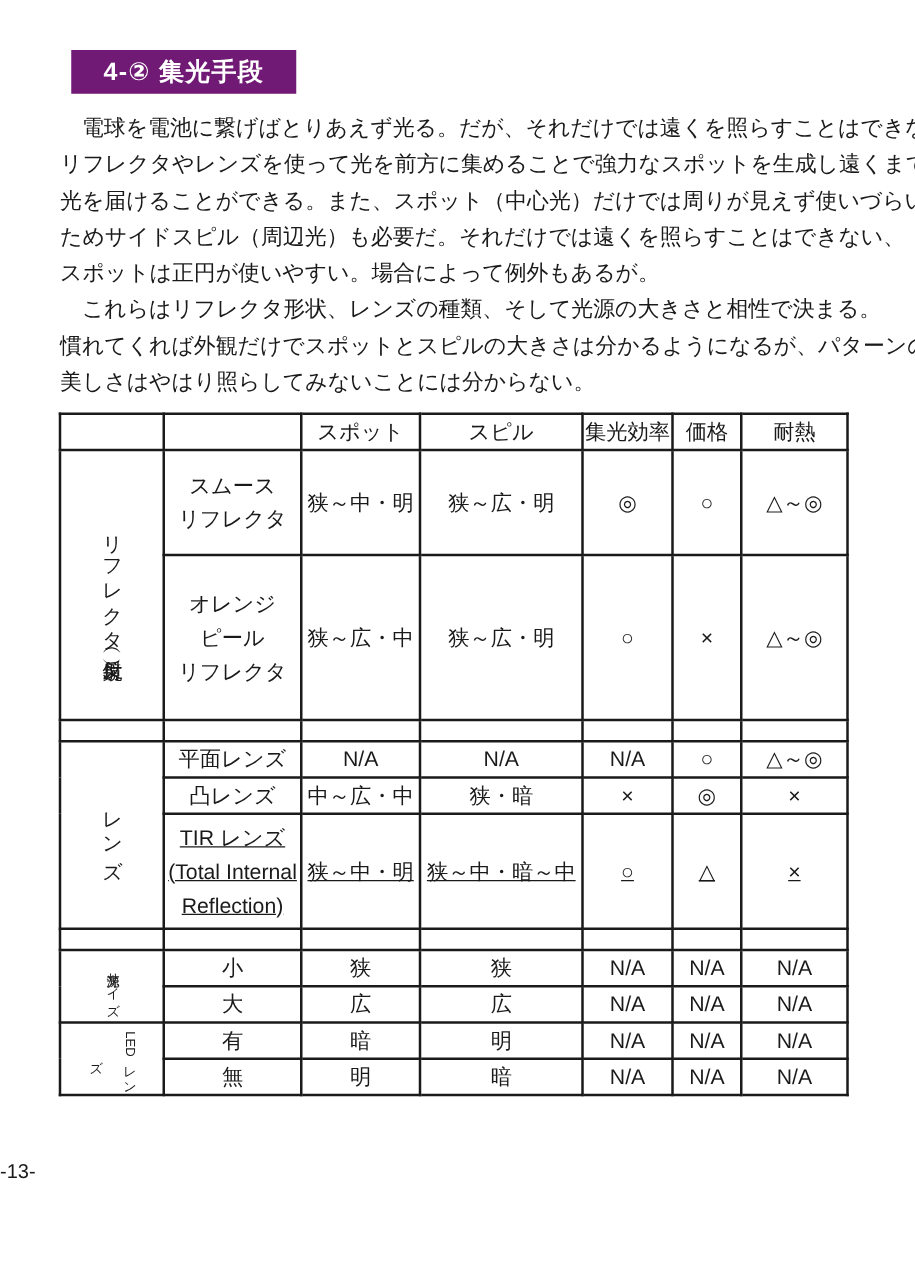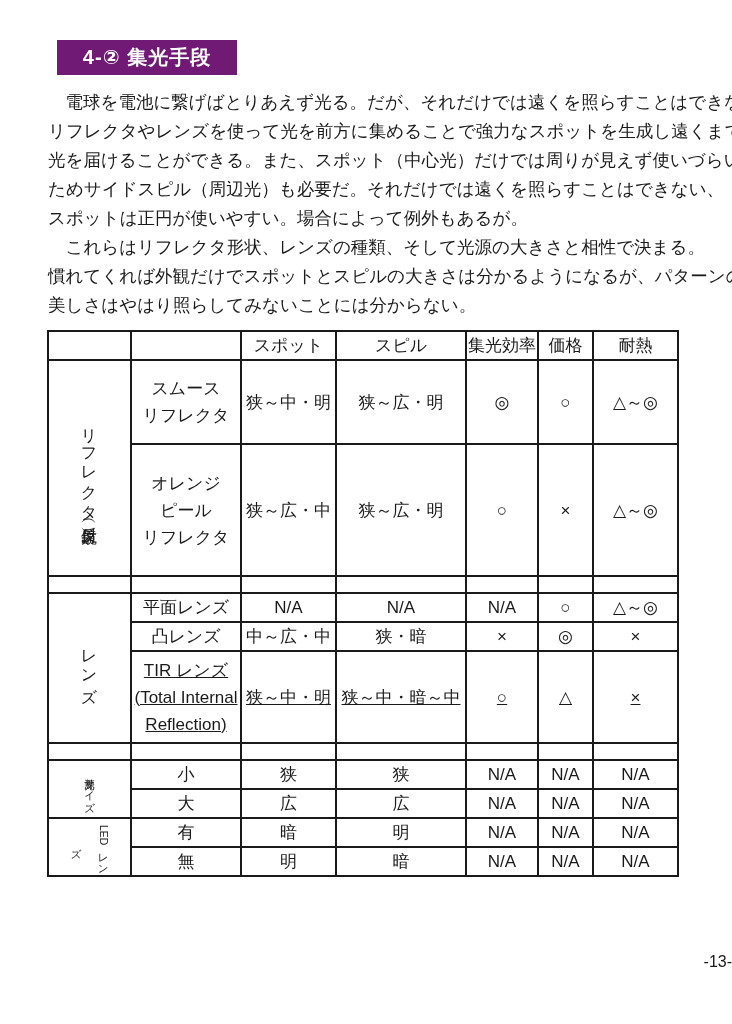--- a/index.html
+++ b/index.html
@@ -78,22 +78,22 @@
   .val-cell { white-space: pre-line; }
 
   .r-tall1 td { height: 84px; }
   .r-tall2 td { height: 132px; }
   .r-std td   { height: 29px; text-align: center; }
   .r-tir td   { height: 92px; text-decoration: underline; }
 
   .page-number {
     position: absolute;
     left: 0; right: 0;
-    top: 953px;
-    text-align: right;
+    top: 929px;
+    text-align: left;
     font-size: 16px;
   }
 </style>
 </head>
 <body>
 
 <div class="page">
 
   <div class="title-banner">
     <span>4-② 集光手段</span>

